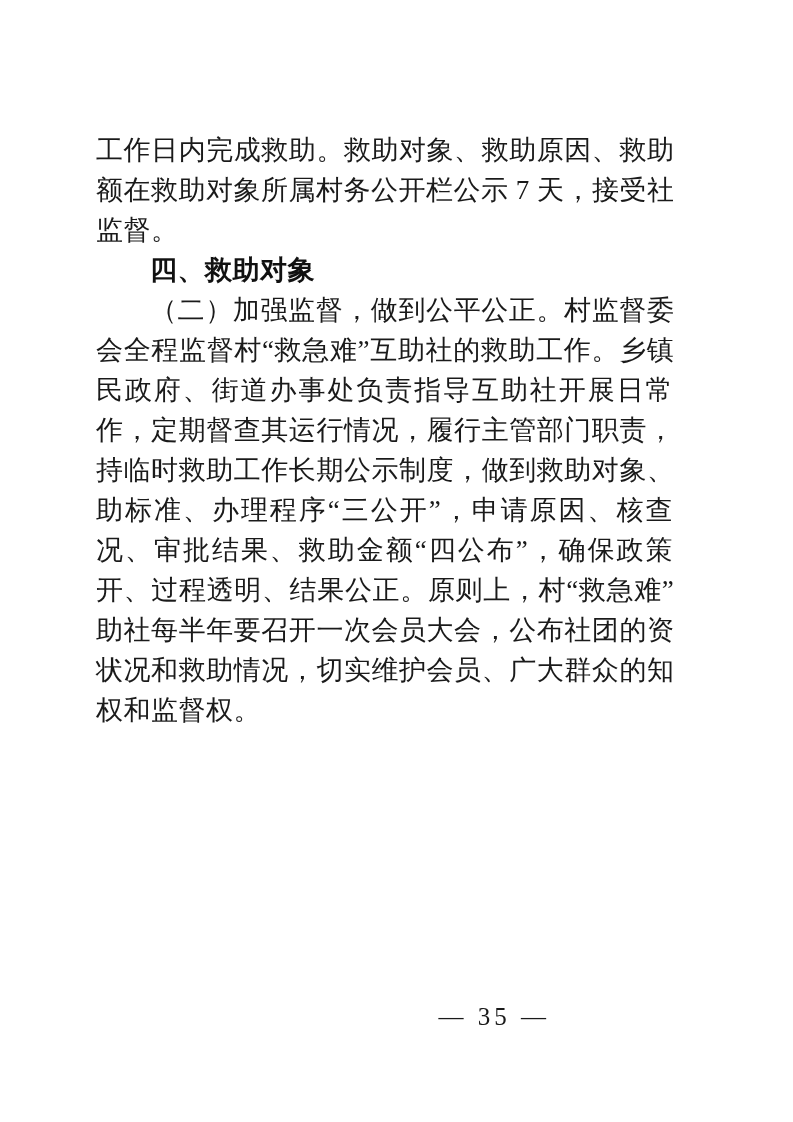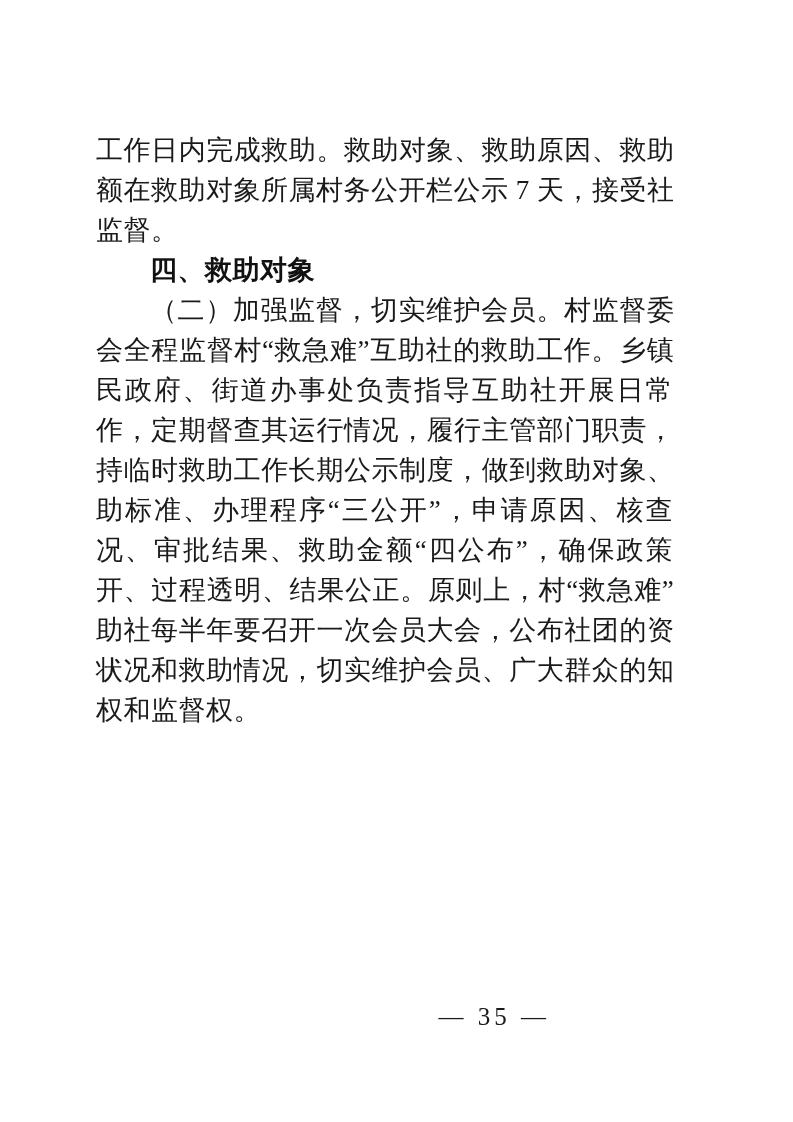--- a/index.html
+++ b/index.html
@@ -62,18 +62,18 @@
 <body>
 
 <div class="page">
   <div class="content">
 
     <p class="intro">工作日内完成救助。救助对象、救助原因、救助金额在救助对象所属村务公开栏公示 7 天，接受社会监督。</p>
 
     <p class="heading">四、救助对象</p>
 
 
-    <p class="para"><span class="lead">（二）加强监督，切实维护会员。</span><span>村监督委员会全程监督村“救急难”互助社的救助工作。乡镇人民政府、街道办事处负责指导互助社开展日常工作，定期督查其运行情况，履行主管部门职责，坚持临时救助工作长期公示制度，做到救助对象、救助标准、办理程序“三公开”，申请原因、核查情况、审批结果、救助金额“四公布”，确保政策公开、过程透明、结果公正。原则上，村“救急难”互助社每半年要召开一次会员大会，公布社团的资金状况和救助情况，切实维护会员、广大群众的知情权和监督权。</span></p>
+    <p class="para"><span class="lead">（二）加强监督，做到公平公正。</span><span>村监督委员会全程监督村“救急难”互助社的救助工作。乡镇人民政府、街道办事处负责指导互助社开展日常工作，定期督查其运行情况，履行主管部门职责，坚持临时救助工作长期公示制度，做到救助对象、救助标准、办理程序“三公开”，申请原因、核查情况、审批结果、救助金额“四公布”，确保政策公开、过程透明、结果公正。原则上，村“救急难”互助社每半年要召开一次会员大会，公布社团的资金状况和救助情况，切实维护会员、广大群众的知情权和监督权。</span></p>
 
   </div>
 
   <div class="page-number">— 35 —</div>
 </div>
 
 </body></html>

